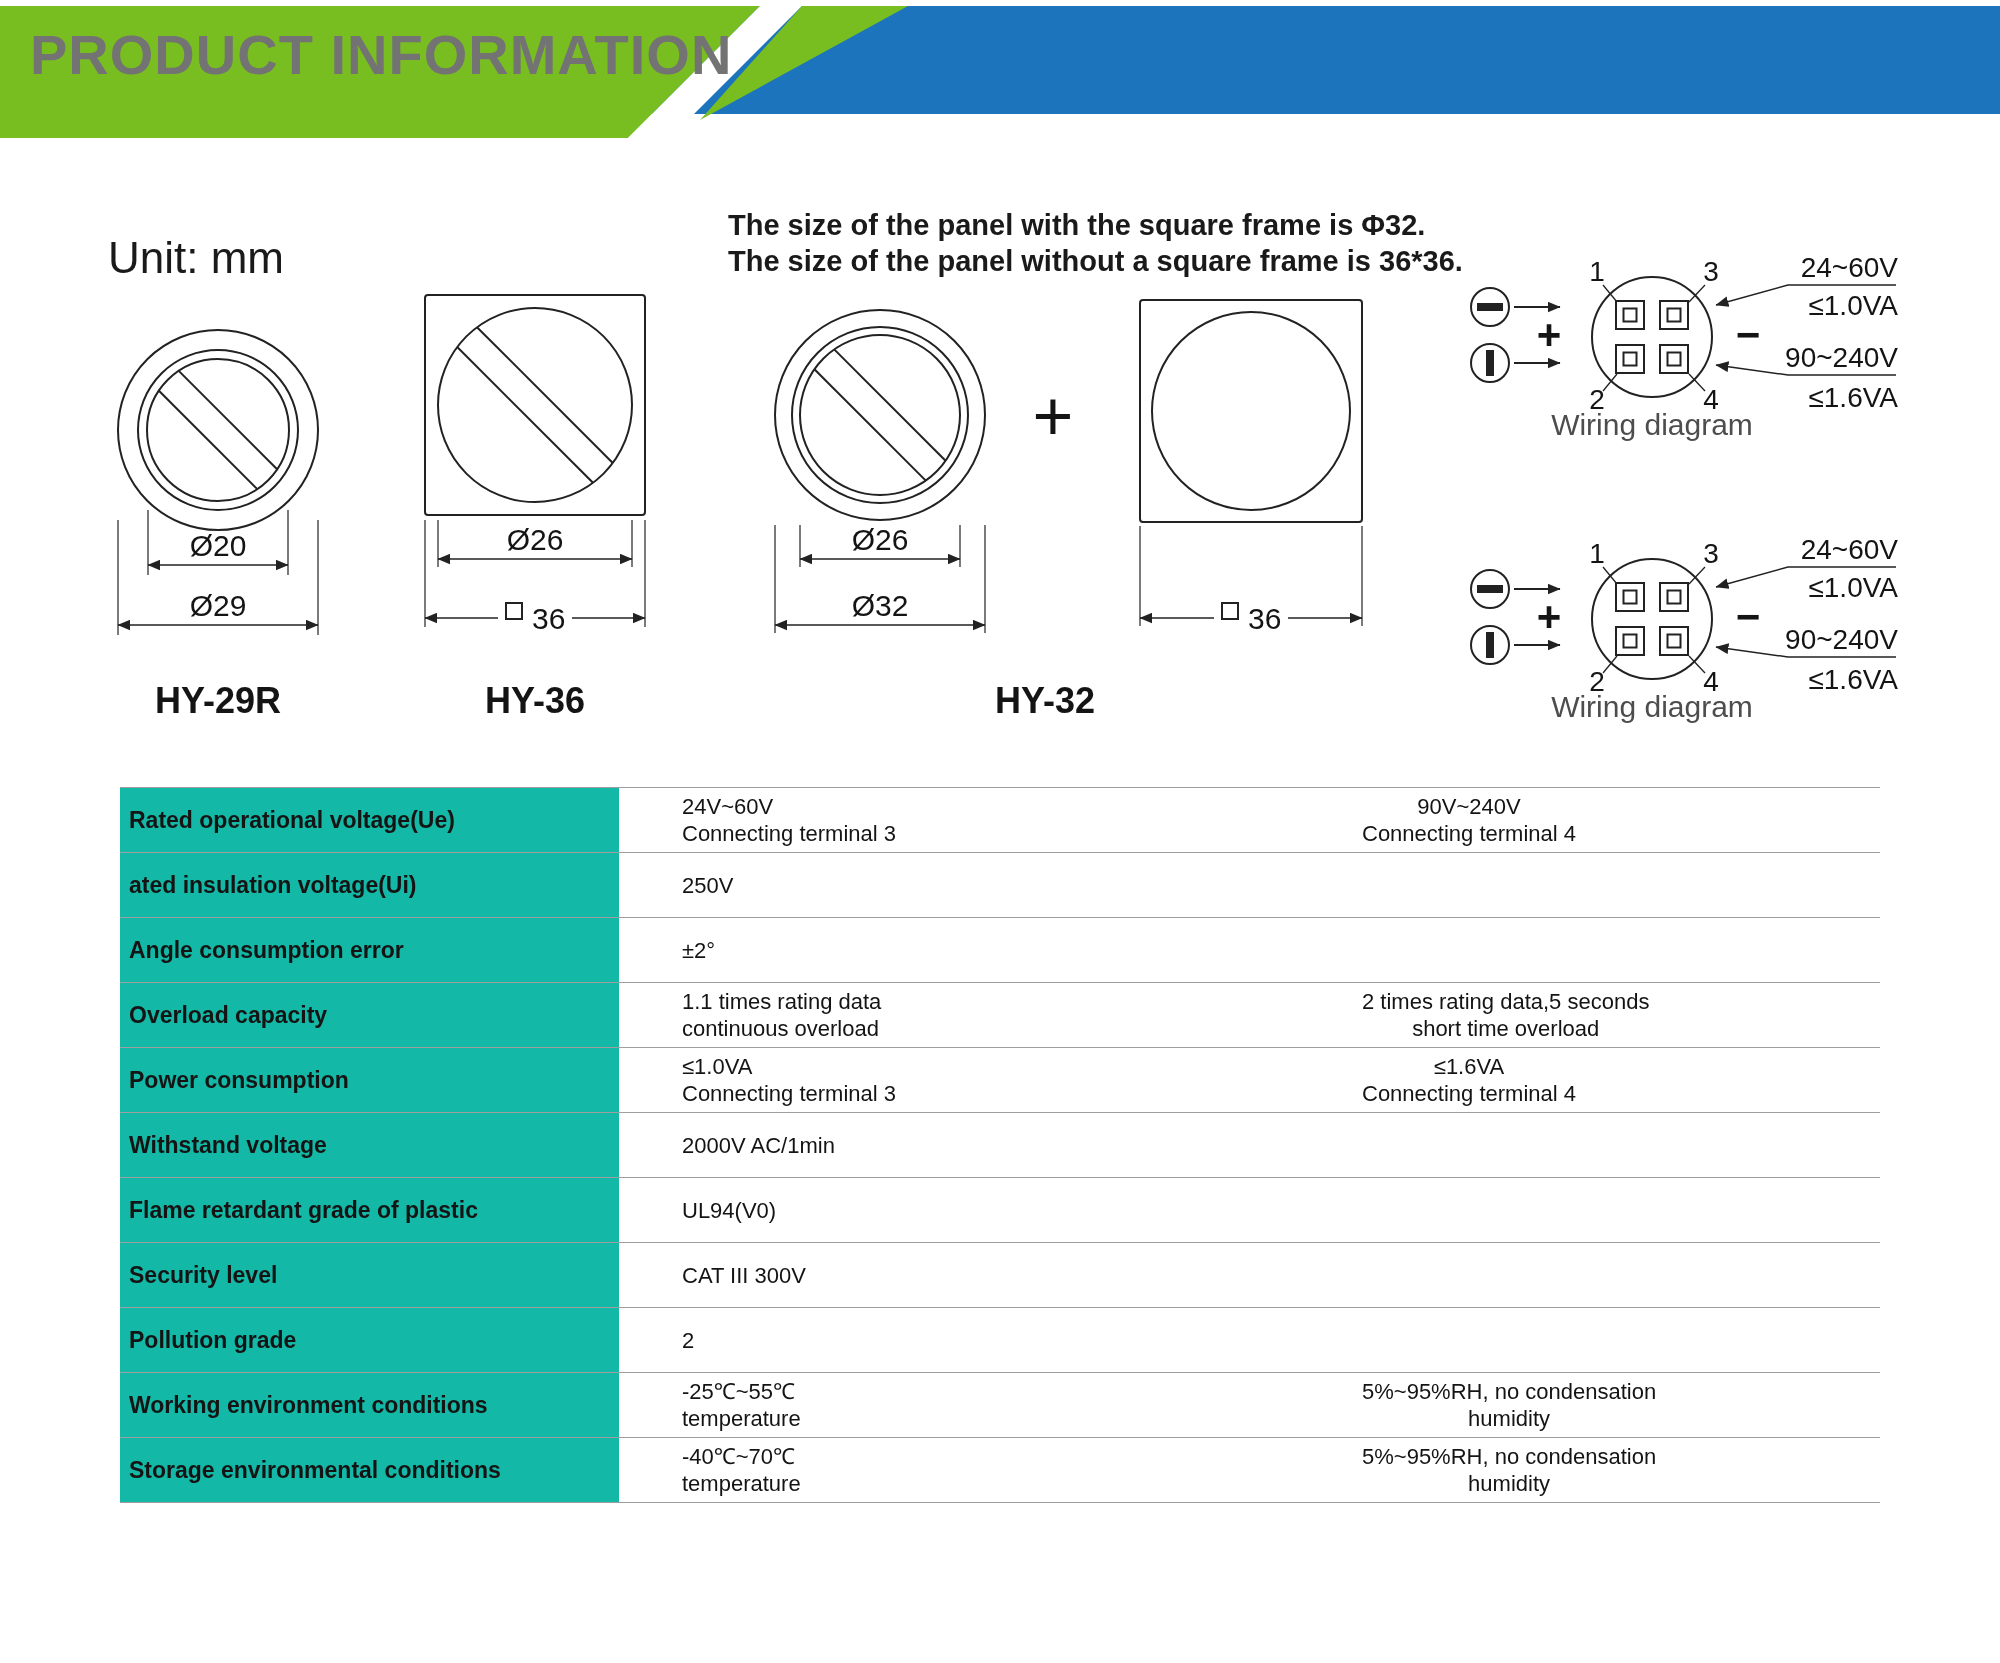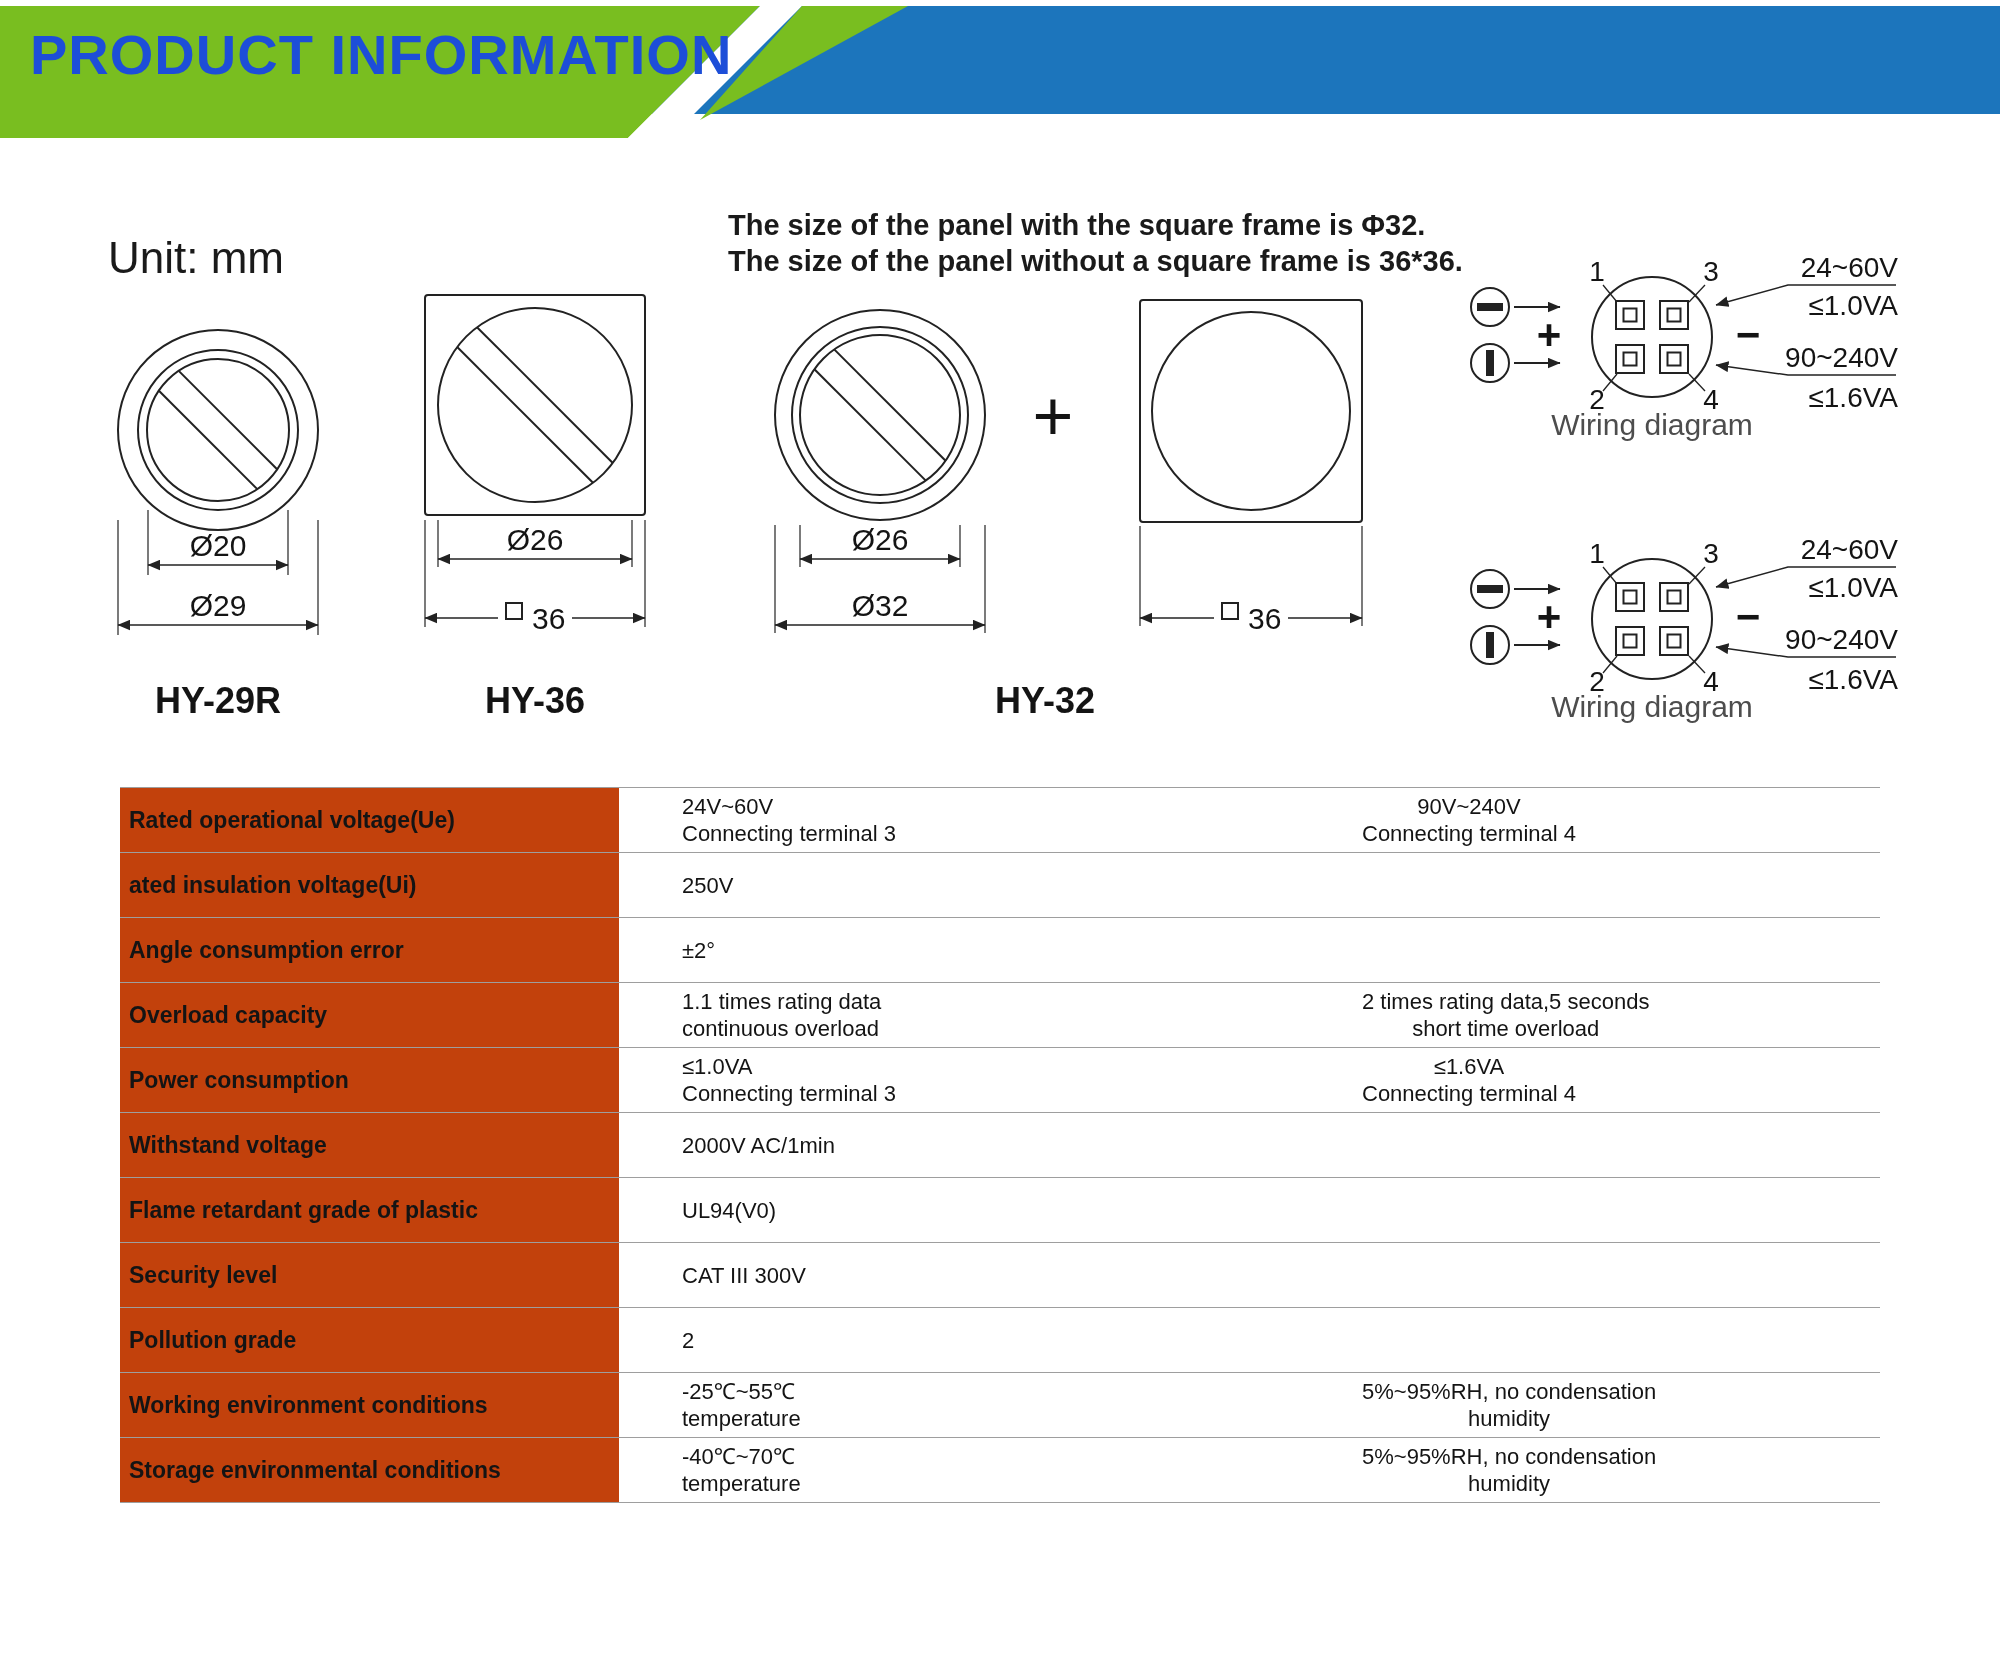--- a/index.html
+++ b/index.html
@@ -1,27 +1,27 @@
 <!DOCTYPE html>
 <html><head>
 <meta charset="utf-8">
 <style>
   html,body{margin:0;padding:0;}
   body{font-family:"Liberation Sans",sans-serif;background:#fff;}
   .page{position:relative;width:2000px;height:1663px;background:#fff;overflow:hidden;}
 
   .banner{position:absolute;top:0;left:0;width:2000px;height:140px;}
-  .banner-title{position:absolute;top:22px;left:30px;font-size:56px;font-weight:700;color:#1d4ed8;letter-spacing:1px;white-space:nowrap;}
+  .banner-title{position:absolute;top:22px;left:30px;font-size:56px;font-weight:700;color:#737373;letter-spacing:1px;white-space:nowrap;}
 
   .diagrams{position:absolute;top:135px;left:0;}
   svg text{font-family:"Liberation Sans",sans-serif;}
 
   .spec-table{position:absolute;left:120px;top:787px;width:1760px;border-top:1px solid #9e9e9e;}
   .trow{display:flex;border-bottom:1px solid #9e9e9e;min-height:64px;}
-  .tlabel{width:490px;background:#c2410c;display:flex;align-items:center;padding-left:9px;font-size:23px;font-weight:700;color:#141414;}
+  .tlabel{width:490px;background:#14b8a6;display:flex;align-items:center;padding-left:9px;font-size:23px;font-weight:700;color:#141414;}
   .tcell{display:flex;align-items:center;font-size:22px;line-height:27px;color:#141414;white-space:pre-line;}
   .tc1{width:680px;padding-left:63px;}
   .tc2{flex:1;text-align:center;}
 </style>
 </head>
 <body>
 
 <div class="page">
 
   <div class="banner">

